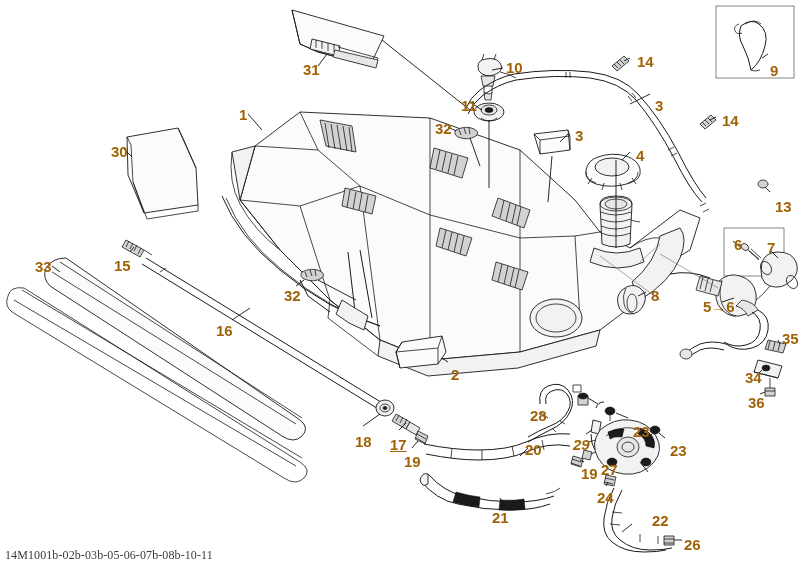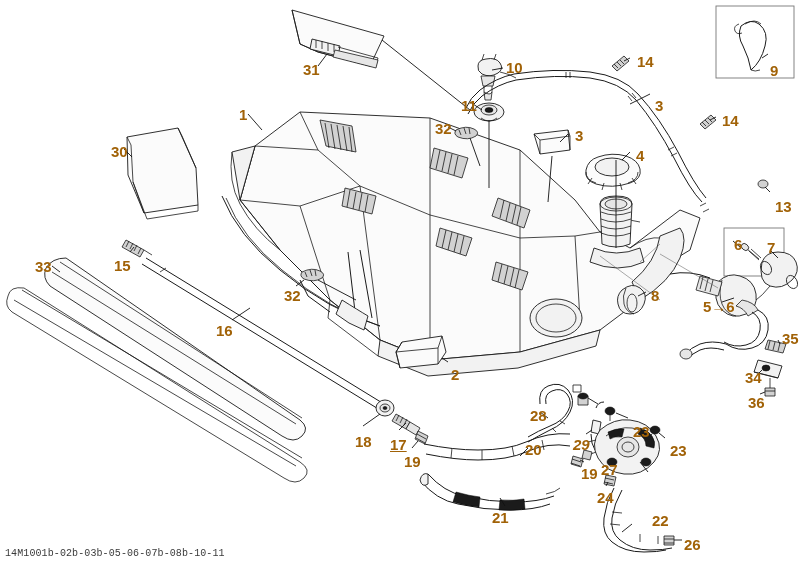--- a/index.html
+++ b/index.html
@@ -16,22 +16,22 @@
     font-family:"Liberation Sans", sans-serif;
     font-size:15px;
     font-weight:700;
     color:#a16207;
     white-space:nowrap;
     line-height:1;
     letter-spacing:0px;
   }
   #footer{
     position:absolute;left:5px;top:548px;
-    font-family:Liberation Mono, monospace;
-    font-size:10px;color:#3a3a3a;letter-spacing:0.1px;white-space:nowrap;
+    font-family:Liberation Serif, serif;
+    font-size:12px;color:#3a3a3a;letter-spacing:0.1px;white-space:nowrap;
   }
   .ln{stroke:#1a1a1a;stroke-width:0.8;fill:none;}
   .ln2{stroke:#1a1a1a;stroke-width:1.0;fill:none;}
   .leader{stroke:#111;stroke-width:0.9;fill:none;}
   .thin{stroke:#555;stroke-width:0.5;fill:none;}
   .box{stroke:#777;stroke-width:0.9;fill:none;}
   .fillA{fill:#fbfbfb;stroke:#1a1a1a;stroke-width:0.9;}
   .fillB{fill:#f2f2f2;stroke:#1a1a1a;stroke-width:0.9;}
   .fillC{fill:#e6e6e6;stroke:#1a1a1a;stroke-width:0.8;}
   .fillD{fill:#d2d2d2;stroke:#1a1a1a;stroke-width:0.8;}

